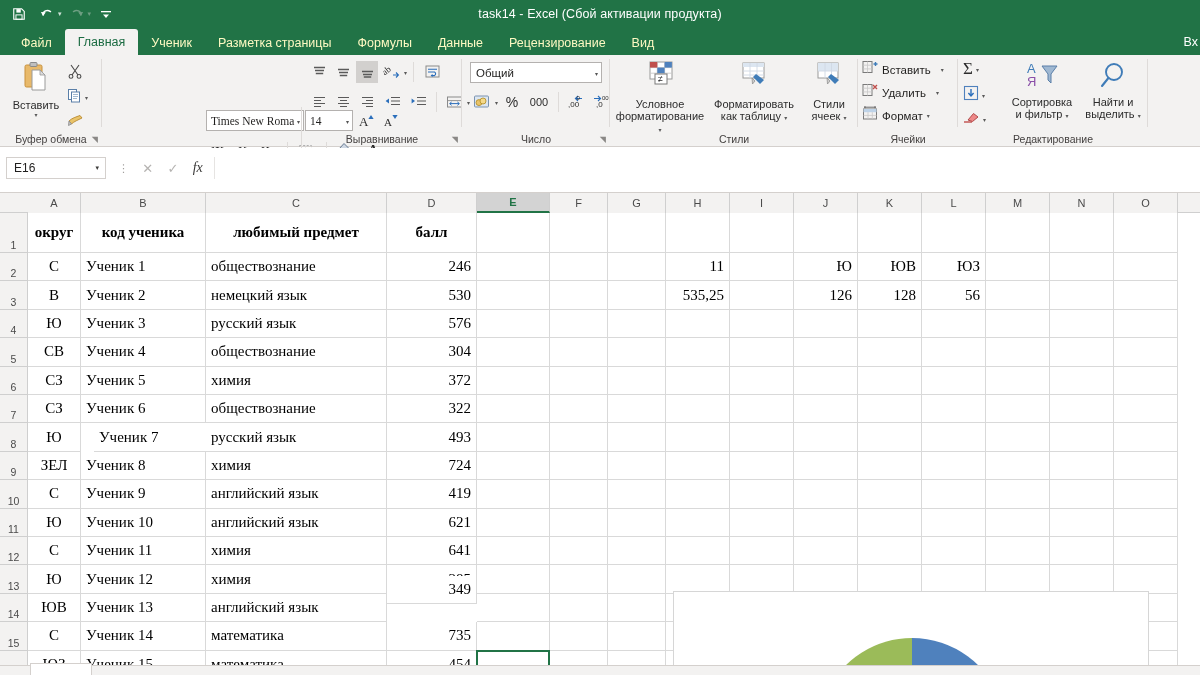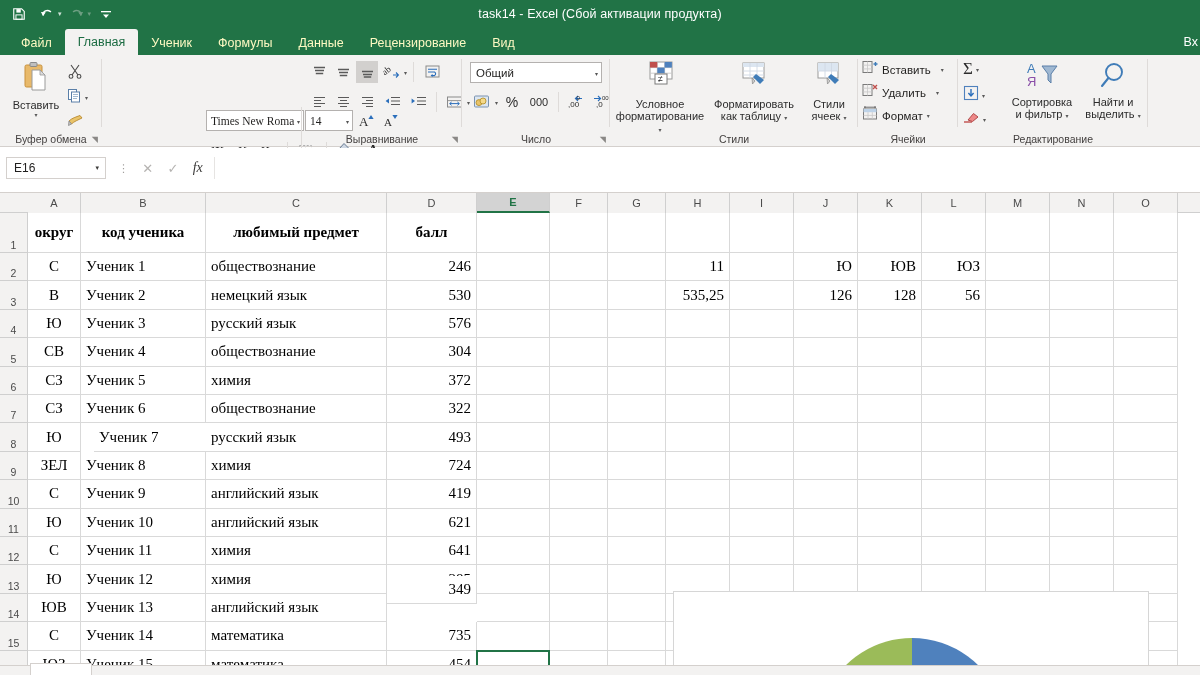--- a/index.html
+++ b/index.html
@@ -210,20 +210,21 @@
     </div>
   </div>
   <div class="win-title">task14 - Excel (Сбой активации продукта)</div>
 </div>
 
 <div class="tabbar">
   <div class="tabs">
     <div class="tab">Файл</div>
     <div class="tab active">Главная</div>
     <div class="tab">Ученик</div>
+    <div class="tab">Разметка страницы</div>
     <div class="tab">Формулы</div>
     <div class="tab">Данные</div>
     <div class="tab">Рецензирование</div>
     <div class="tab">Вид</div>
   </div>
   <div class="tab-right">Вх</div>
 </div>
 
 <div class="ribbon">
 

